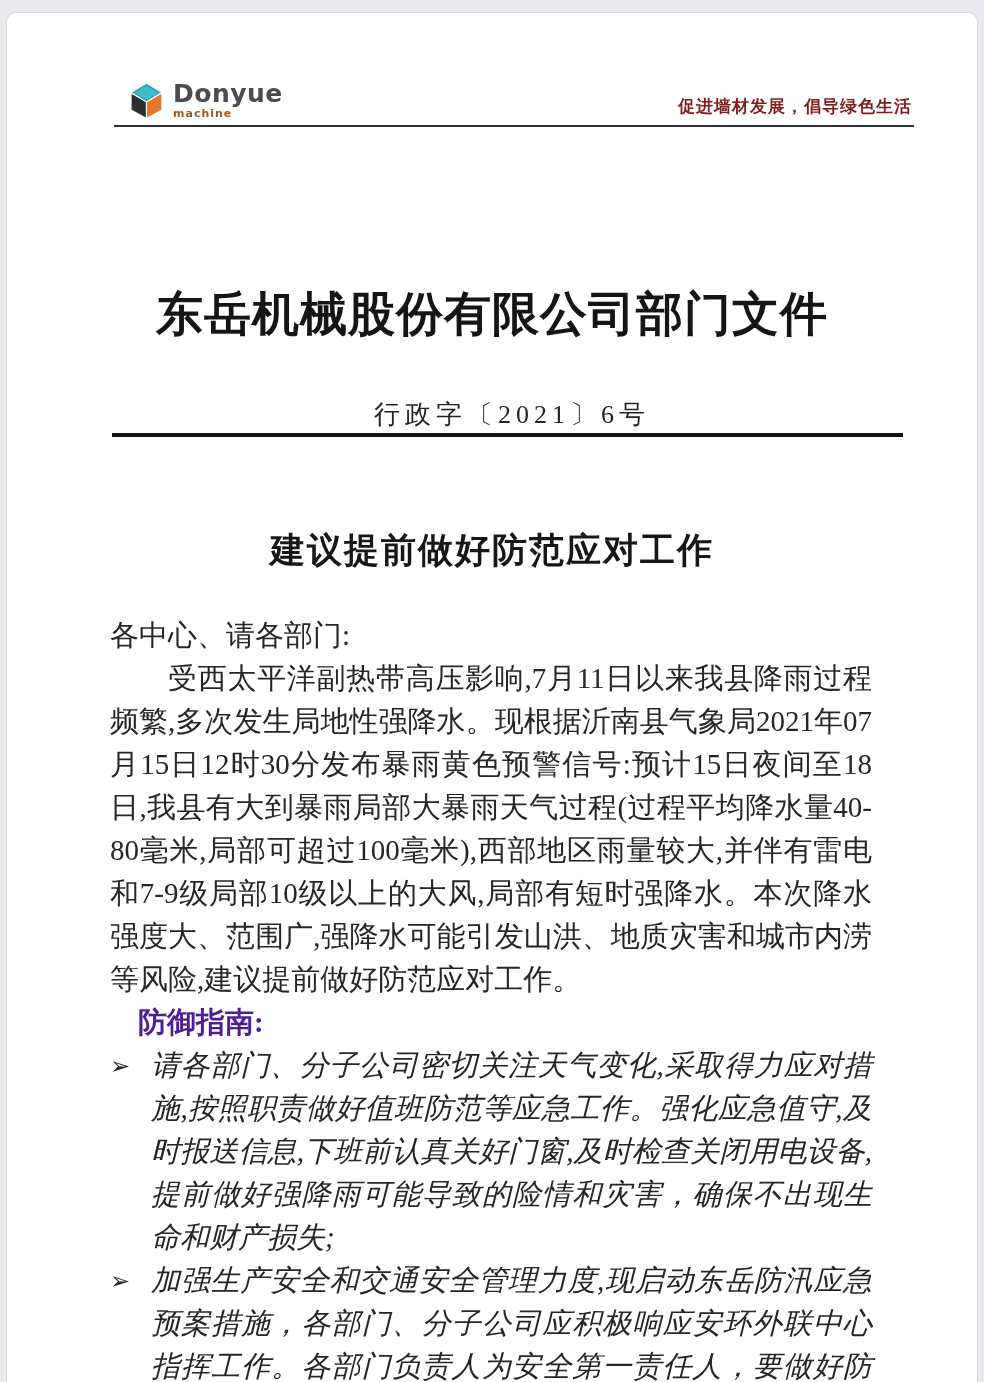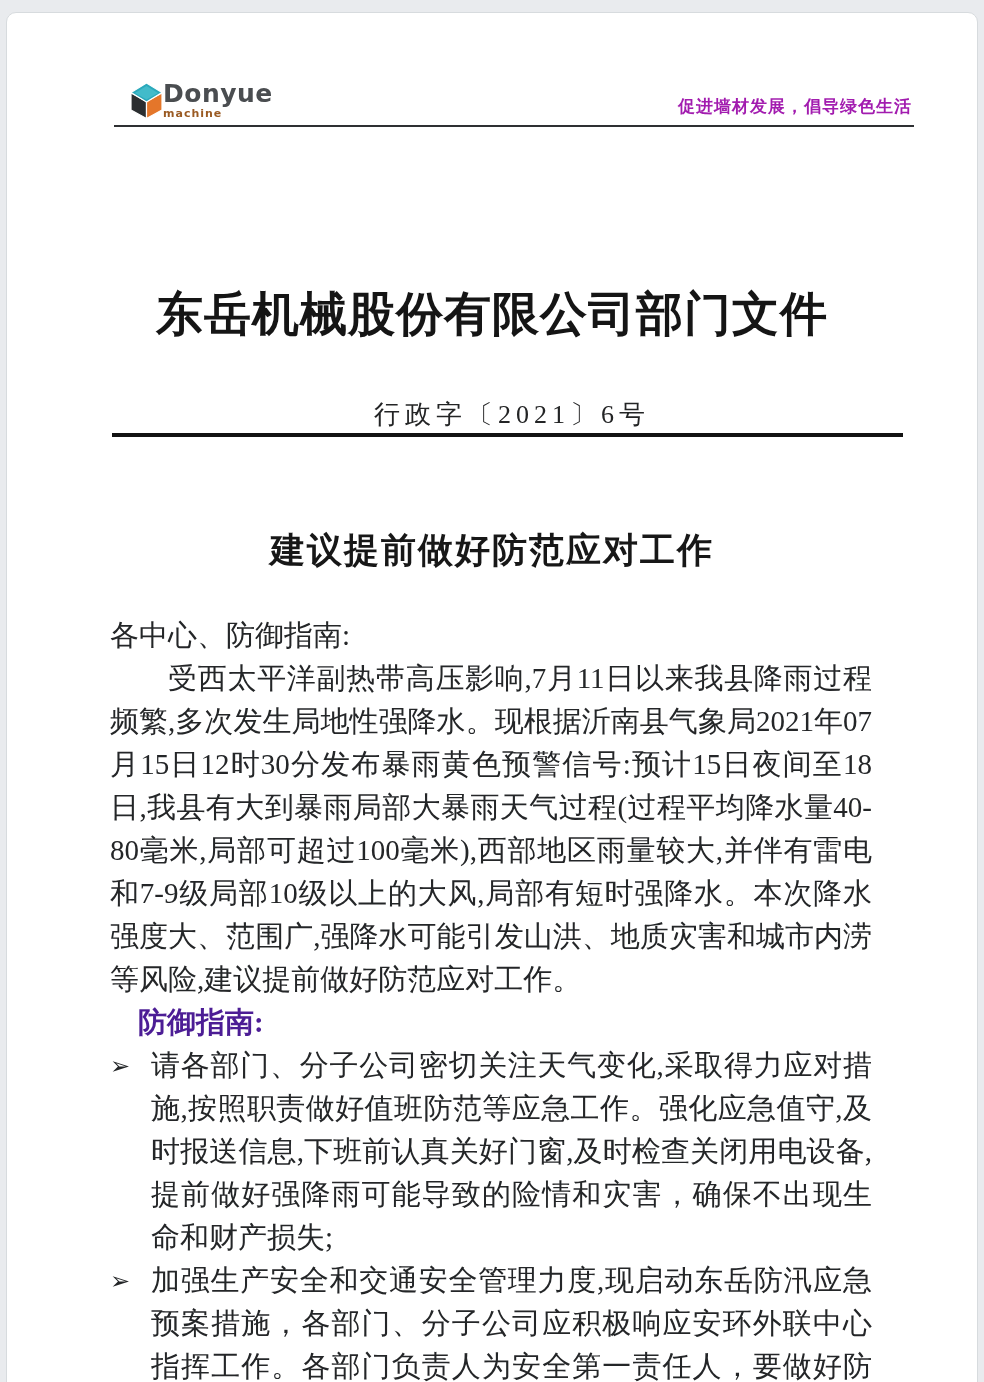--- a/index.html
+++ b/index.html
@@ -25,21 +25,21 @@
     width: 800px; height: 58px;
     border-bottom: 2px solid #2e3032;
   }
   .logo {
     position: absolute;
     left: 16px; bottom: 6px;
     display: flex;
     align-items: flex-end;
   }
   .logo-cube { width: 33px; height: 38px; display: block; }
-  .logo-words { margin-left: 0; line-height: 1; }
+  .logo-words { margin-left: 10px; line-height: 1; }
   .logo-name {
     font-family: "DejaVu Sans", "Liberation Sans", sans-serif;
     font-weight: 800;
     font-size: 25px;
     letter-spacing: 0.5px;
     color: #4a4d50;
   }
   .logo-sub {
     font-family: "DejaVu Sans", "Liberation Sans", sans-serif;
     font-weight: 700;
@@ -47,21 +47,21 @@
     letter-spacing: 1px;
     color: #9a5a22;
     margin-top: 2px;
   }
   .slogan {
     position: absolute;
     right: 2px; bottom: 7px;
     font-family: "DejaVu Sans", "Liberation Sans", sans-serif;
     font-weight: 700;
     font-size: 17px;
-    color: #a21caf;
+    color: #7f1d1d;
     letter-spacing: 1px;
   }
   
   .main-title {
     position: absolute;
     top: 246px; left: 0;
     width: 100%;
     text-align: center;
     font-size: 47px;
     font-weight: 700;
@@ -119,21 +119,21 @@
     color: #4c1d95;
   }
   .bullet { display: flex; }
   .bullet-marker {
     flex: 0 0 41px;
     width: 41px;
     font-size: 24px;
     color: #232527;
     padding-top: 1px;
   }
-  .bullet-text { flex: 1; text-align: justify; }
+  .bullet-text { flex: 1; text-align: justify; font-style: italic; }
 </style>
 </head>
 <body>
 
 <div class="page">
 
   <div class="letterhead">
     <div class="logo">
       <svg class="logo-cube" viewBox="0 0 33 38">
         <polygon points="16.5,21 1,12.5 16.5,37 16.5,37" fill="none"></polygon>
@@ -149,21 +149,21 @@
     </div>
     <div class="slogan">促进墙材发展，倡导绿色生活</div>
   </div>
 
   <div class="main-title">东岳机械股份有限公司部门文件</div>
   <div class="doc-number">行政字〔2021〕6号</div>
   <div class="thick-rule"></div>
   <div class="notice-title">建议提前做好防范应对工作</div>
 
   <div class="body-text">
-    <div class="salutation">各中心、防御指南:</div>
+    <div class="salutation">各中心、请各部门:</div>
     <div class="para">受西太平洋副热带高压影响,7月11日以来我县降雨过程频繁,多次发生局地性强降水。现根据沂南县气象局2021年07月15日12时30分发布暴雨黄色预警信号:预计15日夜间至18日,我县有大到暴雨局部大暴雨天气过程(过程平均降水量40-80毫米,局部可超过100毫米),西部地区雨量较大,并伴有雷电和7-9级局部10级以上的大风,局部有短时强降水。本次降水强度大、范围广,强降水可能引发山洪、地质灾害和城市内涝等风险,建议提前做好防范应对工作。</div>
     <div class="guide-heading">防御指南:</div>
     <div class="bullet">
       <span class="bullet-marker">➢</span>
       <span class="bullet-text">请各部门、分子公司密切关注天气变化,采取得力应对措施,按照职责做好值班防范等应急工作。强化应急值守,及时报送信息,下班前认真关好门窗,及时检查关闭用电设备,提前做好强降雨可能导致的险情和灾害，确保不出现生命和财产损失;</span>
     </div>
     <div class="bullet">
       <span class="bullet-marker">➢</span>
       <span class="bullet-text">加强生产安全和交通安全管理力度,现启动东岳防汛应急预案措施，各部门、分子公司应积极响应安环外联中心指挥工作。各部门负责人为安全第一责任人，要做好防御暴雨、雷电、交</span>
     </div>

